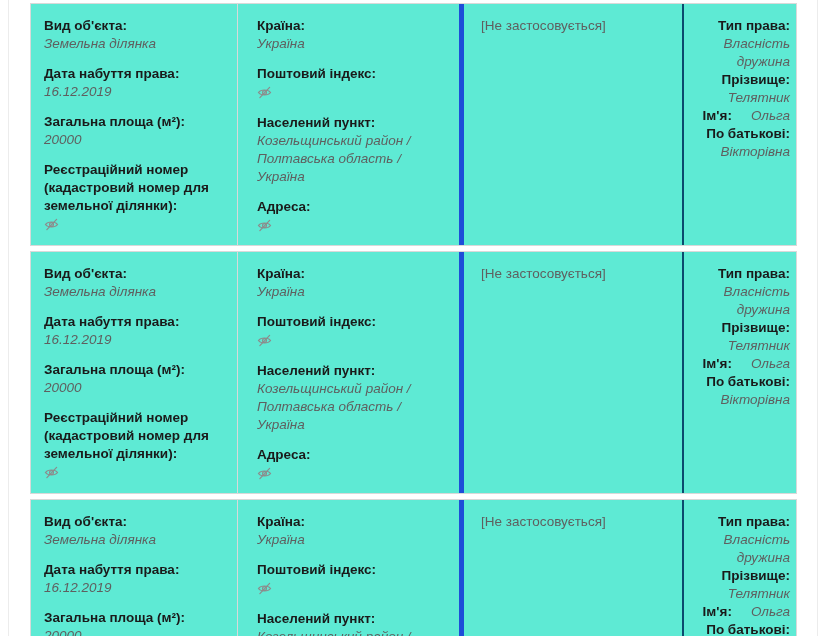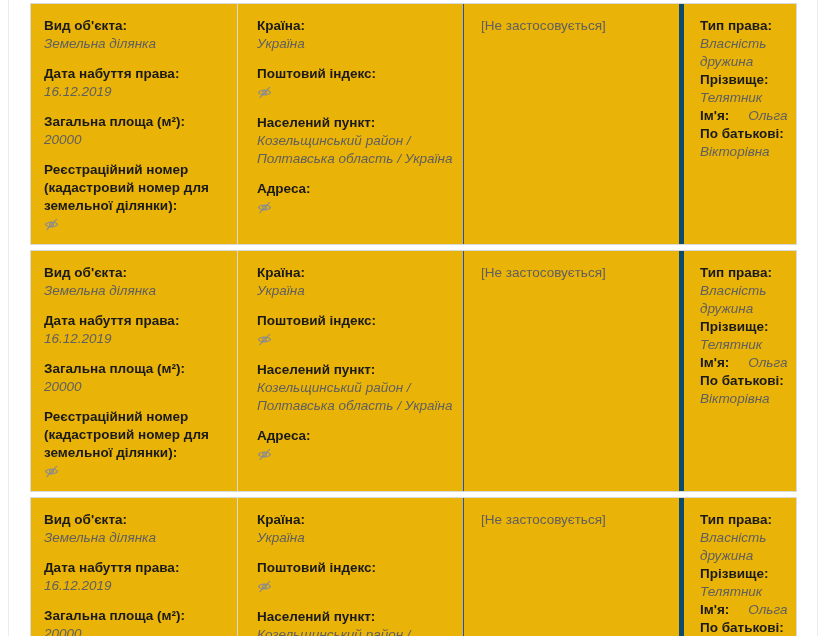--- a/index.html
+++ b/index.html
@@ -15,36 +15,36 @@
     border-left: 1px solid #ececec;
     border-right: 1px solid #ececec;
     padding-top: 3px;
   }
   .table { margin-left: 21px; width: 767px; }
   .row {
     display: flex;
     border: 1px solid #d9d9d9;
     margin-bottom: 5px;
     min-height: 232px;
-    background: #eab308;
+    background: #5eead4;
   }
   .cell {
     padding: 13px 10px 10px 13px;
     font-size: 13.5px;
     line-height: 18px;
   }
   .cell-object   { flex: 0 0 207px; border-right: 1px solid #d9d9d9; }
-  .cell-location { flex: 0 0 226px; border-right: 1px solid #1d4ed8; padding-left: 19px; }
-  .cell-status   { flex: 0 0 220px; border-right: 5px solid #0c4a6e; padding-left: 17px; }
+  .cell-location { flex: 0 0 226px; border-right: 5px solid #1d4ed8; padding-left: 19px; }
+  .cell-status   { flex: 0 0 220px; border-right: 2px solid #0c4a6e; padding-left: 17px; }
   .cell-rights   { flex: 1 1 auto; padding-left: 16px; padding-right: 6px; }
   .label { font-weight: 700; color: #1a1a1a; }
   .value { color: #5f5f5f; font-style: italic; }
   .group { margin-bottom: 12px; }
   .group:last-child { margin-bottom: 0; }
-  .cell-rights .group { margin-bottom: 0; }
+  .cell-rights .group { margin-bottom: 0; text-align: right; }
   .group-inline .label, .group-inline .value { display: inline; }
   .group-inline .label { margin-right: 19px; }
   .na { color: #5f5f5f; }
   .eye { margin-top: 3px; height: 16px; }
   .eye svg { display: block; }
 </style>
 </head>
 <body>
 
 <div class="outer">

